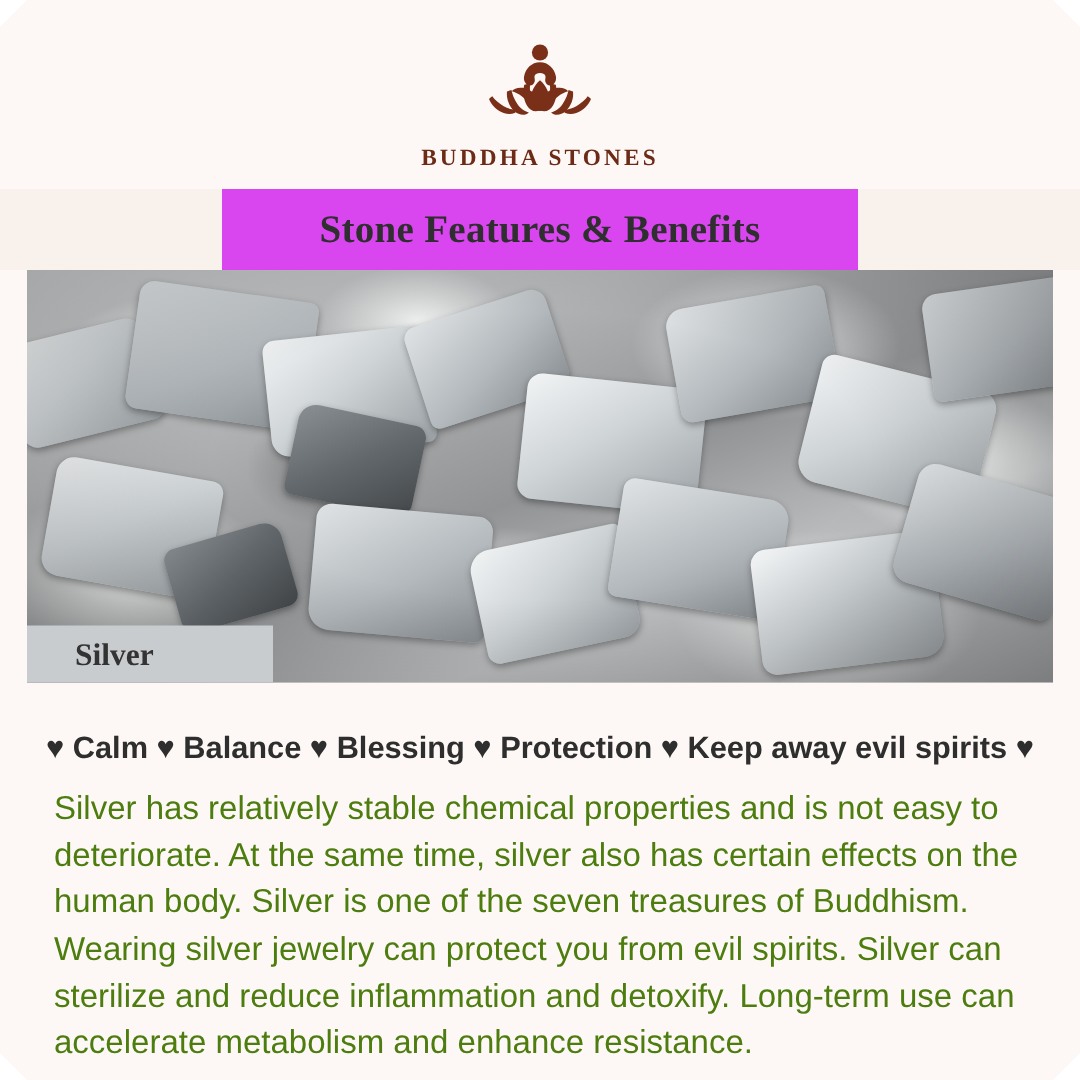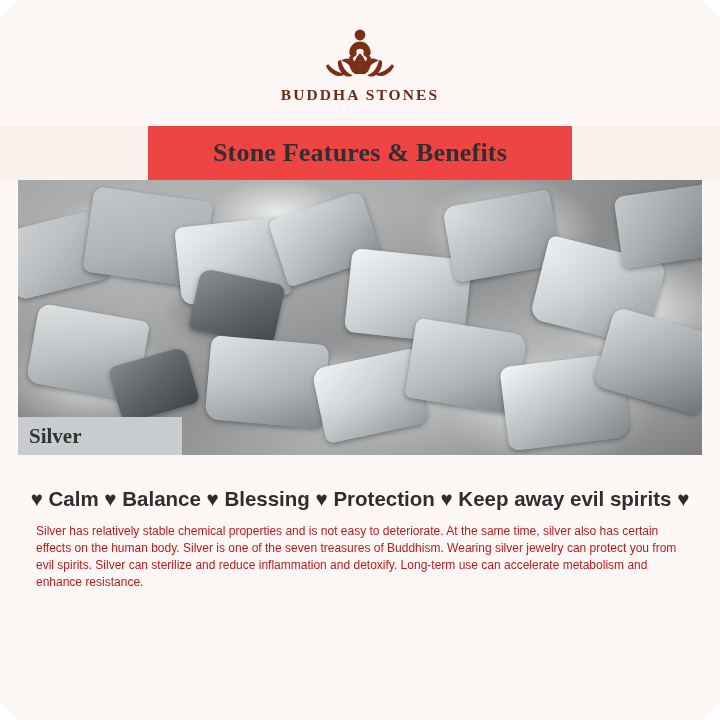--- a/index.html
+++ b/index.html
@@ -59,40 +59,40 @@
     justify-content: flex-start;
     padding-top: 22px;
     box-sizing: border-box;
   }
   .logo-mark {
     width: 168px;
     height: 60px;
     display: block;
   }
   .brand-name {
-    margin-top: 4px;
+    margin-top: 15px;
     font-size: 15.5px;
     letter-spacing: 2.1px;
     font-weight: bold;
     color: #6d2b17;
     font-family: "Liberation Serif", serif;
   }
 
   
   .title-band-wrap {
     position: relative;
     height: 54px;
   }
   .title-band {
     position: absolute;
     left: 148px;
     right: 148px;
     top: 0;
     height: 54px;
-    background: #ef4444;
+    background: #d946ef;
     display: flex;
     align-items: center;
     justify-content: center;
   }
   .title-band-bg {
     position: absolute;
     left: 0; right: 0; top: 0;
     height: 54px;
     background: #f8f1ec;
   }
@@ -147,21 +147,21 @@
 
   .stone-label {
     position: absolute;
     left: 0;
     bottom: 0;
     width: 164px;
     height: 38px;
     background: #c9ccce;
     display: flex;
     align-items: center;
-    padding-left: 11px;
+    padding-left: 32px;
     box-sizing: border-box;
     z-index: 5;
   }
   .stone-label span {
     font-family: "Liberation Serif", serif;
     font-size: 21px;
     font-weight: bold;
     color: #333333;
   }
 
@@ -176,23 +176,23 @@
     font-family: Liberation Sans, sans-serif;
     font-size: 20.5px;
     font-weight: bold;
     color: #2e2e2e;
     text-align: center;
     margin-bottom: 12px;
     white-space: nowrap;
   }
   .body-copy {
     font-family: "Liberation Sans", sans-serif;
-    font-size: 12px;
+    font-size: 22px;
     line-height: 1.42;
-    color: #b91c1c;
+    color: #4d7c0f;
     text-align: left;
     padding: 0 6px;
   }
   .footer-space {
     height: 40px;
   }
 </style>
 </head>
 <body>
 

